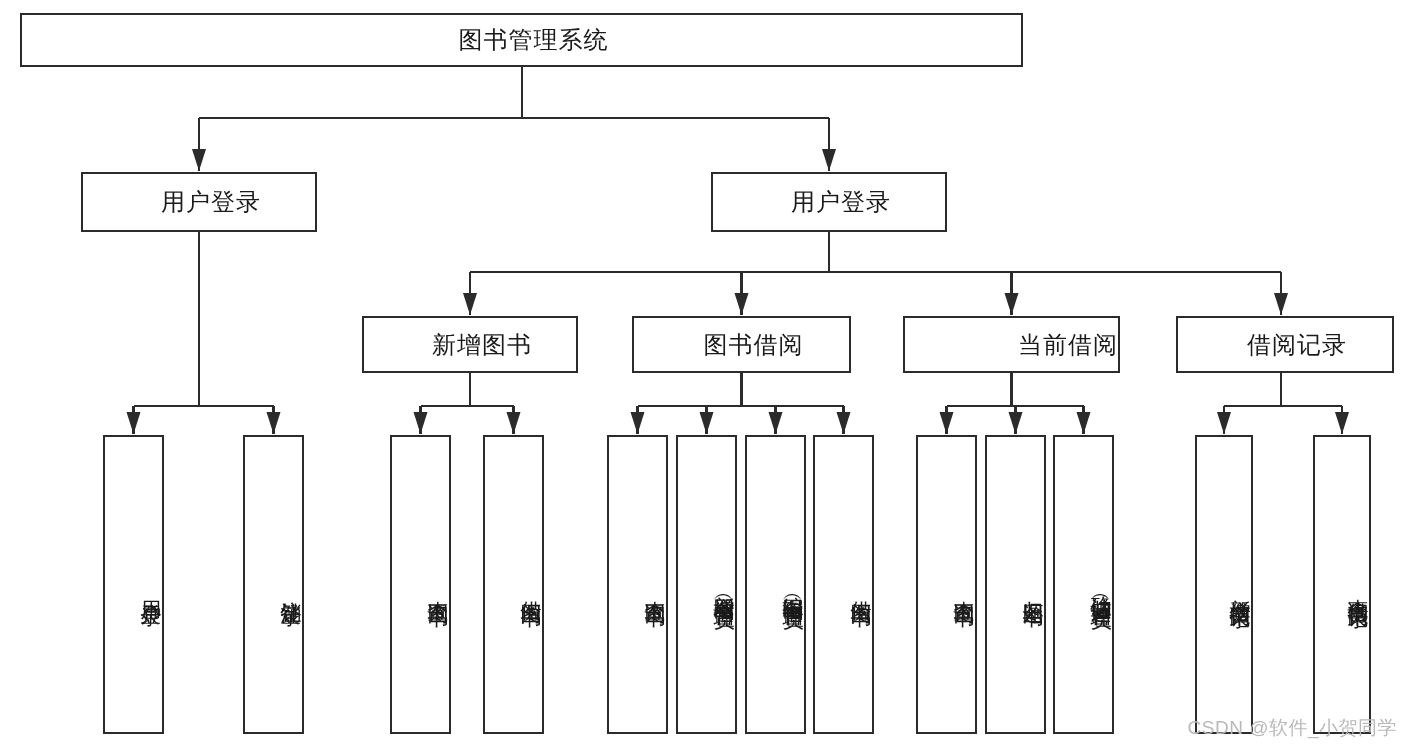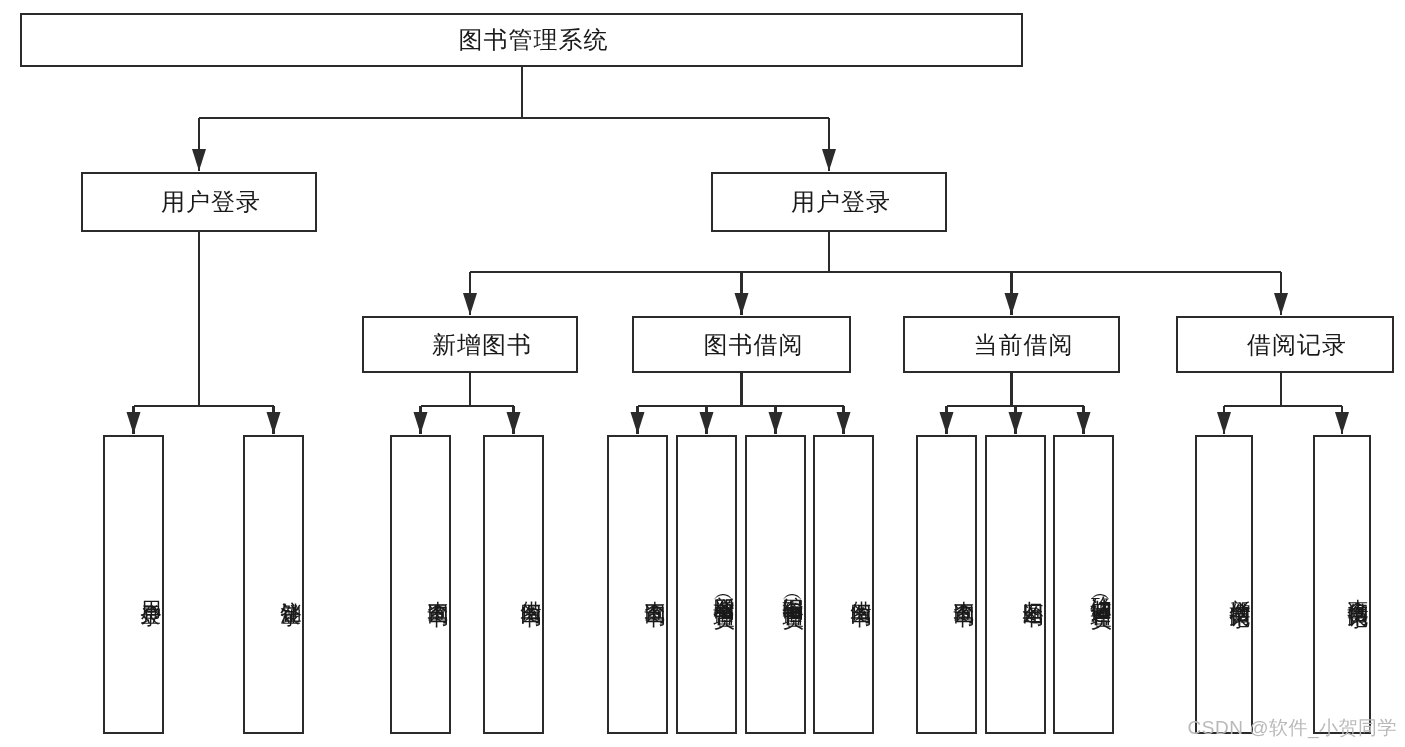--- a/index.html
+++ b/index.html
@@ -81,21 +81,21 @@
       </div>
       <div class="node h" style="left: 711px; top: 172px; width: 236px; height: 60px; border-color: rgb(43, 43, 43); background: rgb(255, 255, 255); color: rgb(26, 26, 26);">
         <span>用户登录</span>
       </div>
       <div class="node h" style="left: 362px; top: 316px; width: 216px; height: 57px; border-color: rgb(43, 43, 43); background: rgb(255, 255, 255); color: rgb(26, 26, 26);">
         <span>新增图书</span>
       </div>
       <div class="node h" style="left: 632px; top: 316px; width: 219px; height: 57px; border-color: rgb(43, 43, 43); background: rgb(255, 255, 255); color: rgb(26, 26, 26); justify-content: center;">
         <span>图书借阅</span>
       </div>
-      <div class="node h" style="left: 903px; top: 316px; width: 217px; height: 57px; border-color: rgb(43, 43, 43); background: rgb(255, 255, 255); color: rgb(26, 26, 26);">
+      <div class="node h" style="left: 903px; top: 316px; width: 217px; height: 57px; border-color: rgb(43, 43, 43); background: rgb(255, 255, 255); color: rgb(26, 26, 26); justify-content: flex-end;">
         <span>当前借阅</span>
       </div>
       <div class="node h" style="left: 1176px; top: 316px; width: 218px; height: 57px; border-color: rgb(43, 43, 43); background: rgb(255, 255, 255); color: rgb(26, 26, 26);">
         <span>借阅记录</span>
       </div>
       <div class="node leaf" style="left: 103px; top: 435px; width: 61px; height: 299px; border-color: rgb(43, 43, 43); background: rgb(255, 255, 255); color: rgb(26, 26, 26);">
         <span>用户登录</span>
       </div>
       <div class="node leaf" style="left: 243px; top: 435px; width: 61px; height: 299px; border-color: rgb(43, 43, 43); background: rgb(255, 255, 255); color: rgb(26, 26, 26);">
         <span>注销登录</span>

